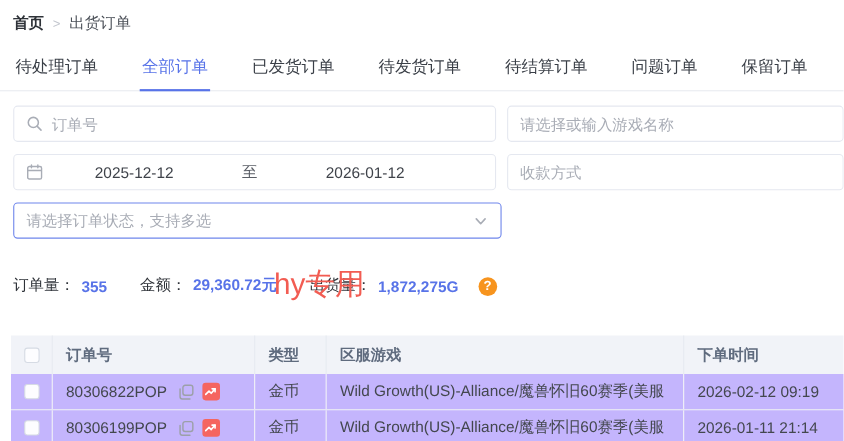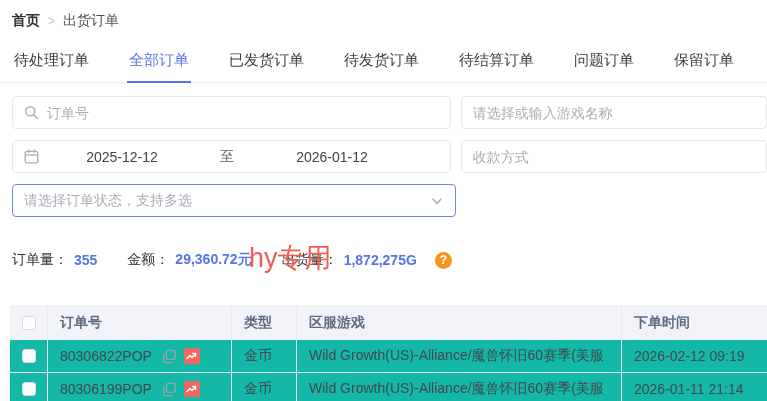--- a/index.html
+++ b/index.html
@@ -42,21 +42,21 @@
   .stat-label { color:#2e3238; }
   .stat-value { color:#5873e8; font-weight:bold; margin-left:6px; }
   .stat + .stat { margin-left:30px; }
   .help { width:17px; height:17px; border-radius:50%; background:#f7941e; color:#fff; font-size:12px; font-weight:bold;
           display:inline-flex; align-items:center; justify-content:center; margin-left:18px; cursor:pointer; }
 
   
   .table { margin:36px 0 0 10px; width:757px; font-size:14px; }
   .t-row { display:flex; align-items:stretch; }
   .t-head { background:#f1f3f8; height:35px; }
-  .t-body-row { height:33px; border-bottom:1px solid #edeff3; background:#14b8a6; }
+  .t-body-row { height:33px; border-bottom:1px solid #edeff3; background:#c4b5fd; }
   .cell { display:flex; align-items:center; padding-left:12px; overflow:hidden; white-space:nowrap; }
   .t-head .cell { color:#5f6b7e; font-weight:bold; border-right:1px solid #e7eaf1; }
   .t-body-row .cell { color:#43474e; border-right:1px solid #f2f3f7; }
   .cell:last-child { border-right:none !important; }
   .c-check { width:38px; justify-content:center; padding-left:0; }
   .c-order { width:184px; }
   .c-type  { width:65px; }
   .c-game  { width:325px; }
   .c-time  { width:145px; }
   .checkbox { width:14px; height:14px; border:1px solid #d6dbe4; border-radius:3px; background:#fdfdff; cursor:pointer; }

